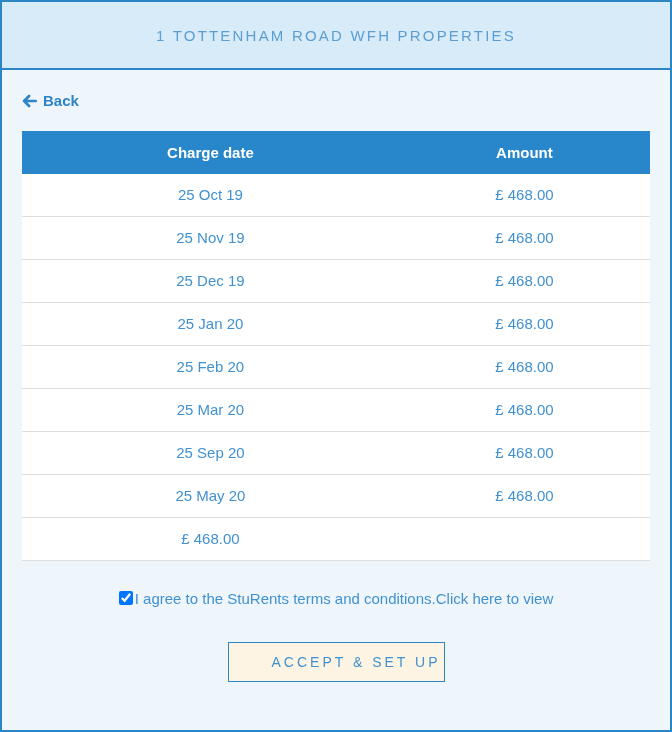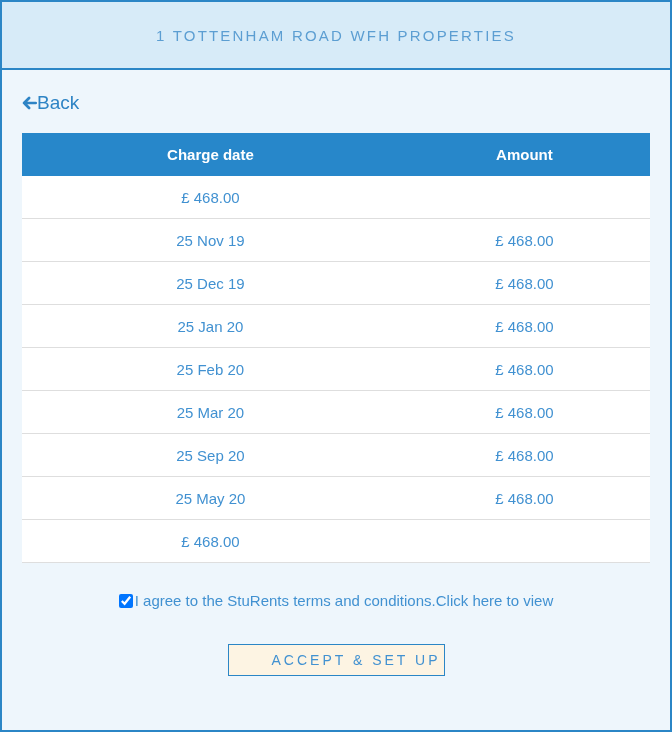--- a/index.html
+++ b/index.html
@@ -31,25 +31,26 @@
   .page-title {
     color:var(--title_blue);
     font-size:15px;
     font-weight:500;
     letter-spacing:2.2px;
     text-transform:uppercase;
   }
   .content { padding:0 20px; }
   .back-row { margin-top:22px; }
   .back-link {
-    display:inline-flex; align-items:center; 
+    display:inline-flex; align-items:center; gap:6px;
     color:var(--link_blue);
-    font-size:19px;
+    font-size:15px;
     text-decoration:none;
     cursor:pointer;
+    font-weight:bold;
   }
   .schedule-table { margin-top:19px; }
   .thead, .tr {
     display:grid;
     grid-template-columns:60% 40%;
     align-items:center;
     text-align:center;
     height:43px;
   }
   .thead {
@@ -68,21 +69,21 @@
     margin-top:29px;
     display:flex; justify-content:center; align-items:center;
     font-size:15px;
     color:var(--text_blue);
   }
   .terms-row input[type="checkbox"] { width:14px; height:14px; margin-right:2px; cursor:pointer; }
   .terms-link { color:var(--text_blue); cursor:pointer;text-align:right; }
   .accept-button {
     display:block;
     margin:35px auto 0;
-    width:217px; height:32px;
+    width:217px; height:40px;
     background:var(--button_bg);
     border:1px solid var(--page_border);
     color:var(--text_blue);
     font-family:"Liberation Sans", sans-serif;
     font-size:14px;
     letter-spacing:3px;
     cursor:pointer;
     padding-left:40px;
   }
 </style>
@@ -107,20 +108,21 @@
         <span>Back</span>
       </a>
     </div>
 
     <div class="schedule-table">
       <div class="thead">
         <div>Charge date</div>
         <div>Amount</div>
       </div>
       <div class="tr">
+        <div>25 Oct 19</div>
         <div>£ 468.00</div>
       </div>
       <div class="tr">
         <div>25 Nov 19</div>
         <div>£ 468.00</div>
       </div>
       <div class="tr">
         <div>25 Dec 19</div>
         <div>£ 468.00</div>
       </div>

